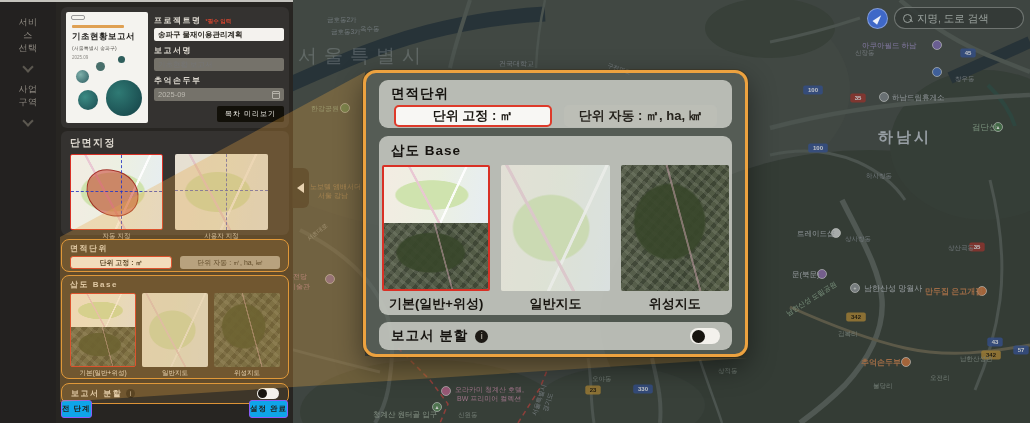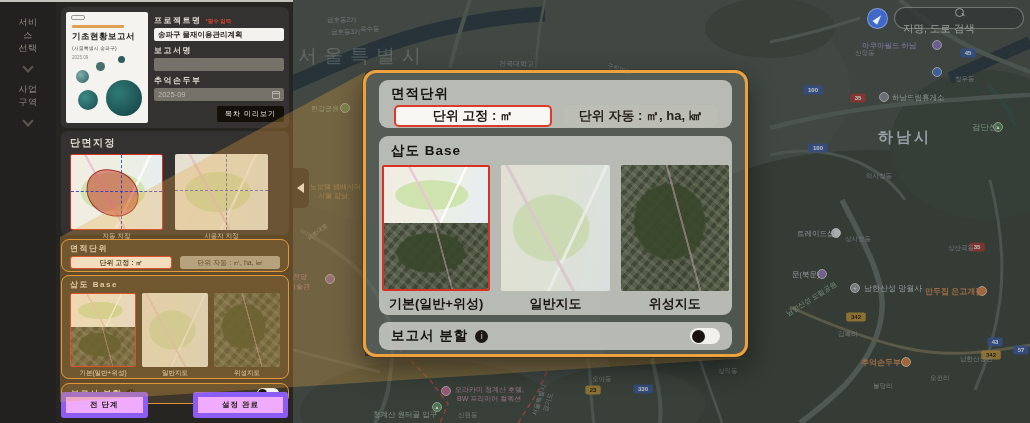--- a/index.html
+++ b/index.html
@@ -12,21 +12,21 @@
   #map-veil { position:absolute; inset:0; background:rgba(14,18,16,.18); z-index:1; pointer-events:none; }
 
   
   #search-wrap { position:absolute; right:6px; top:7px; z-index:2; display:flex; align-items:center; gap:6px; }
   #compass-btn { width:21px; height:21px; border-radius:50%; background:#3f68c8; border:1px solid rgba(255,255,255,.35);
     position:relative; }
   #compass-btn::after{ content:""; position:absolute; left:7px; top:5px; width:0; height:0;
     border-left:3.5px solid transparent; border-right:3.5px solid transparent; border-bottom:10px solid #fff;
     transform:rotate(40deg); opacity:.9; }
   #search-box { width:130px; height:22px; border-radius:12px; background:rgba(50,56,54,.82);
-    border:1px solid rgba(160,166,162,.55); display:flex; align-items:center; padding:0 8px; gap:5px;flex-direction:column; }
+    border:1px solid rgba(160,166,162,.55); display:flex; align-items:center; padding:0 8px; gap:5px; }
   .mag { width:9px; height:9px; position:relative; flex:0 0 auto; }
   .mag::before { content:""; position:absolute; left:0; top:0; width:7px; height:7px; border:1.4px solid #9aa19d; border-radius:50%; }
   .mag::after { content:""; position:absolute; left:6px; top:6px; width:4px; height:1.4px; background:#9aa19d; transform:rotate(45deg); }
   #search-box input { background:transparent; border:none; outline:none; color:#cfd4d0; font-size:10.5px; width:100%; }
   #search-box input::placeholder { color:#9aa19d; }
 
   
   #beam { position:absolute; inset:0; z-index:3; pointer-events:none;
     background:rgba(233,166,66,.30);
     clip-path:polygon(60px 237px, 365px 72px, 365px 356px, 748px 358px, 60px 402px); }
@@ -101,22 +101,22 @@
   #card-split .p-label { font-size:8px; }
   .info-dot { width:9px; height:9px; border-radius:50%; background:#1d1a15; color:#cfcabf; font-size:6.5px;
     line-height:9px; text-align:center; margin-left:4px; display:inline-block; }
   .info-dot::after { content:"i"; }
   .toggle { margin-left:auto; background:#f3f1ec; border-radius:8px; position:relative; }
   .toggle.small { width:22px; height:11px; }
   .toggle .knob { position:absolute; left:1px; top:1px; border-radius:50%; background:#17140f; }
   .toggle.small .knob { width:9px; height:9px; }
 
   #panel-footer { position:absolute; left:5px; right:5px; bottom:5px; display:flex; justify-content:space-between; }
-  .foot-btn { background:#f0abfc; color:#232019; font-weight:bold; font-size:7.5px; border:5px solid #8b5cf6;
-    border-radius:3px; padding:3px 24px; letter-spacing:1px; }
+  .foot-btn { background:#0ea5e9; color:#232019; font-weight:bold; font-size:7.5px; border:1px solid #8b5cf6;
+    border-radius:3px; padding:3px 0; letter-spacing:1px; }
 
   
   #handle { position:absolute; left:292px; top:168px; width:17px; height:40px; background:rgba(44,42,37,.88);
     border-radius:0 6px 6px 0; z-index:2; display:flex; align-items:center; justify-content:center; }
   #handle .tri { width:0; height:0; border-top:5px solid transparent; border-bottom:5px solid transparent;
     border-right:7px solid #e8e6e0; }
 
   
   #popup { position:absolute; left:363px; top:70px; width:385px; height:287px; z-index:4;
     background:rgba(110,118,108,.45); border:3px solid #eda23f; border-radius:13px;

